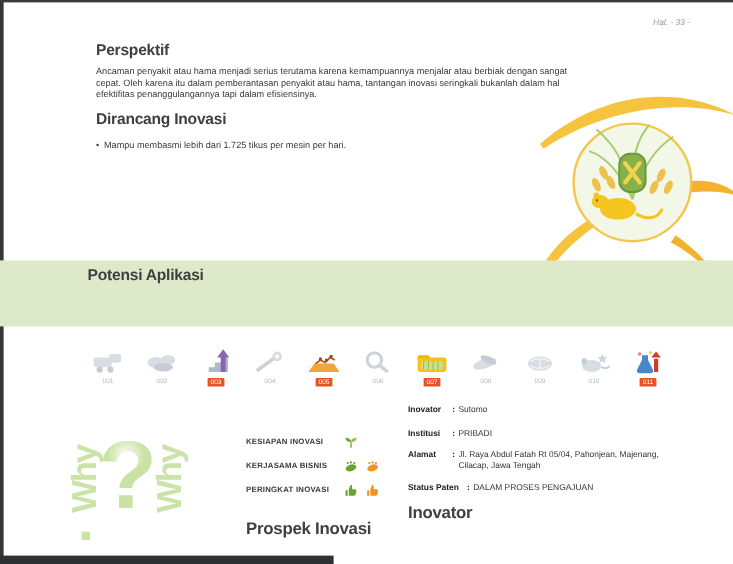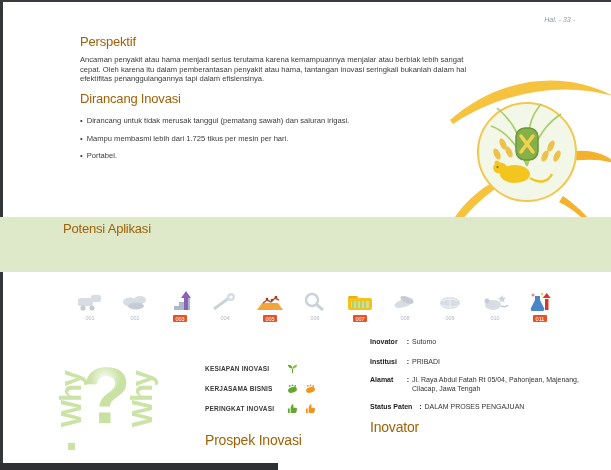--- a/index.html
+++ b/index.html
@@ -2,79 +2,77 @@
 <html><head>
 <meta charset="utf-8">
 <style>
   html,body{margin:0;padding:0;background:#fff;}
   body{width:611px;height:470px;position:relative;overflow:hidden;
        font-family:"Liberation Sans", sans-serif;color:#3a3a3a;}
   .edge-left{position:absolute;left:0;top:0;width:3px;height:470px;background:#35363a;}
   .edge-top{position:absolute;left:0;top:0;width:611px;height:2px;background:#3a3b3f;}
   .edge-bottom{position:absolute;left:0;bottom:0;width:278px;height:7px;background:#2f3033;}
   .page-num{position:absolute;top:16px;right:36px;font-size:7px;font-style:italic;color:#8f97a1;}
-  h2{margin:0;font-size:13px;font-weight:normal;color:#a16207;letter-spacing:-0.2px;}
+  h2{margin:0;font-size:13px;font-weight:bold;color:#404040;letter-spacing:-0.2px;}
   .sec-perspektif{position:absolute;left:80px;top:34px;width:400px;}
   .sec-perspektif p{margin:6px 0 0;font-size:7.6px;line-height:9.6px;color:#3a3a3a;width:395px;}
   .sec-keunggulan{position:absolute;left:80px;top:91px;width:400px;}
   .sec-keunggulan ul{margin:10px 0 0;padding:0;list-style:none;}
   .sec-keunggulan li{font-size:7.6px;line-height:9.6px;margin-bottom:8px;color:#3a3a3a;}
   .sec-keunggulan li::before{content:"•";margin-right:4px;}
   .graphic{position:absolute;left:445px;top:68px;width:170px;height:168px;}
   .band{position:absolute;left:0;top:217px;width:611px;height:55px;background:#dde9c9;}
-  .band-inner{position:absolute;left:63px;top:4px;width:420px;}
+  .band-inner{position:absolute;left:73px;top:4px;width:420px;}
   .band-inner p{margin:4px 0 0;font-size:7.6px;line-height:9.6px;color:#333;width:408px;}
   .cats{position:absolute;left:73px;top:291px;display:flex;gap:11px;}
   .cat{width:34px;display:flex;flex-direction:column;align-items:center;}
   .cat svg{width:30px;height:22px;display:block;}
   .cnum{margin-top:2px;font-size:5.5px;color:#b2b8bf;line-height:6px;}
   .cnum.badge{background:#e65425;color:#fff;padding:0.5px 2.5px;border-radius:1px;}
   .why{position:absolute;left:58px;top:348px;height:104px;display:flex;align-items:center;}
   .why-word{writing-mode:vertical-rl;transform:rotate(180deg);font-size:29px;font-weight:bold;
             color:#cbe3a6;letter-spacing:-2px;line-height:26px;}
   .why-q{position:relative;font-size:80px;font-weight:bold;color:#c9e2a4;line-height:80px;
          margin:0 -2px;top:-4px;}
   .why-burst{position:absolute;left:6px;top:6px;width:34px;height:34px;border-radius:50%;
        background:radial-gradient(circle, rgba(255,255,255,.95) 0%, rgba(255,255,255,0) 65%);}
   .why-dot{position:absolute;left:10px;bottom:2px;width:7px;height:7px;background:#cbe3a6;}
   .prospek{position:absolute;left:205px;top:363px;width:150px;}
   .p-row{display:flex;align-items:center;margin-bottom:9px;}
   .p-label{font-size:6.5px;font-weight:bold;color:#3b3b3b;letter-spacing:.2px;width:82px;}
   .p-icons{display:flex;gap:7px;}
   .p-icons svg{width:11px;height:11px;display:block;}
   .prospek h2{margin-top:18px;font-size:14px;}
-  .inovator{position:absolute;left:370px;top:337px;width:230px;}
+  .inovator{position:absolute;left:340px;top:337px;width:230px;}
   .f-row{display:flex;font-size:7px;line-height:9px;}
   .f-label{font-weight:bold;color:#222;flex:0 0 34px;}
   .f-label.wide{flex:0 0 auto;padding-right:4px;}
   .f-sep{flex:0 0 8px;text-align:center;color:#222;font-weight:bold;}
   .f-value{width:180px;color:#333;}
   .mb11{margin-bottom:11px;} .mb9{margin-bottom:9px;} .mb8{margin-bottom:8px;}
   .inovator h2{margin-top:6px;font-size:14px;}
 </style>
 </head>
 <body>
 
 <div class="edge-left"></div>
 <div class="edge-top"></div>
 <div class="edge-bottom"></div>
 
 <div class="page-num">Hal. - 33 -</div>
 
 <section class="sec-perspektif">
   <h2>Perspektif</h2>
-  <p>Ancaman penyakit atau hama menjadi serius terutama karena kemampuannya menjalar atau berbiak lebih sangat cepat. Oleh karena itu dalam pemberantasan penyakit atau hama, tantangan inovasi seringkali bukanlah dalam hal efektifitas penanggulangannya tapi dalam efisiensinya.</p>
+  <p>Ancaman penyakit atau hama menjadi serius terutama karena kemampuannya menjalar atau berbiak dengan sangat cepat. Oleh karena itu dalam pemberantasan penyakit atau hama, tantangan inovasi seringkali bukanlah dalam hal efektifitas penanggulangannya tapi dalam efisiensinya.</p>
 </section>
 
 <section class="sec-keunggulan">
   <h2>Dirancang Inovasi</h2>
   <ul>
-    <li>Dirancang untuk tidak merusak tanggul (pematang sawah) dan saluran irigasi.</li>
     <li>Mampu membasmi lebih dari 1.725 tikus per mesin per hari.</li>
-    <li>Portabel.</li>
   </ul>
 </section>
 
 <svg class="graphic" viewBox="0 0 170 168">
   <path d="M5 52 C 55 8, 120 2, 168 28 C 120 14, 60 22, 8 56 Z" fill="#f6c33e"></path>
   <path d="M95 92 C 130 78, 155 80, 172 96 C 150 88, 120 92, 96 100 Z" fill="#f3b12e"></path>
   <path d="M2 162 C 20 128, 50 108, 80 102 C 48 120, 22 140, 6 168 Z" fill="#f6c33e"></path>
   <path d="M118 128 C 138 142, 152 158, 160 176 C 146 156, 130 142, 114 134 Z" fill="#f3b12e"></path>
   <circle cx="82" cy="84" r="49" fill="#f2f7e8" stroke="#f2c74e" stroke-width="2"></circle>
   <g stroke="#a9cb6b" stroke-width="1.6" fill="none">

